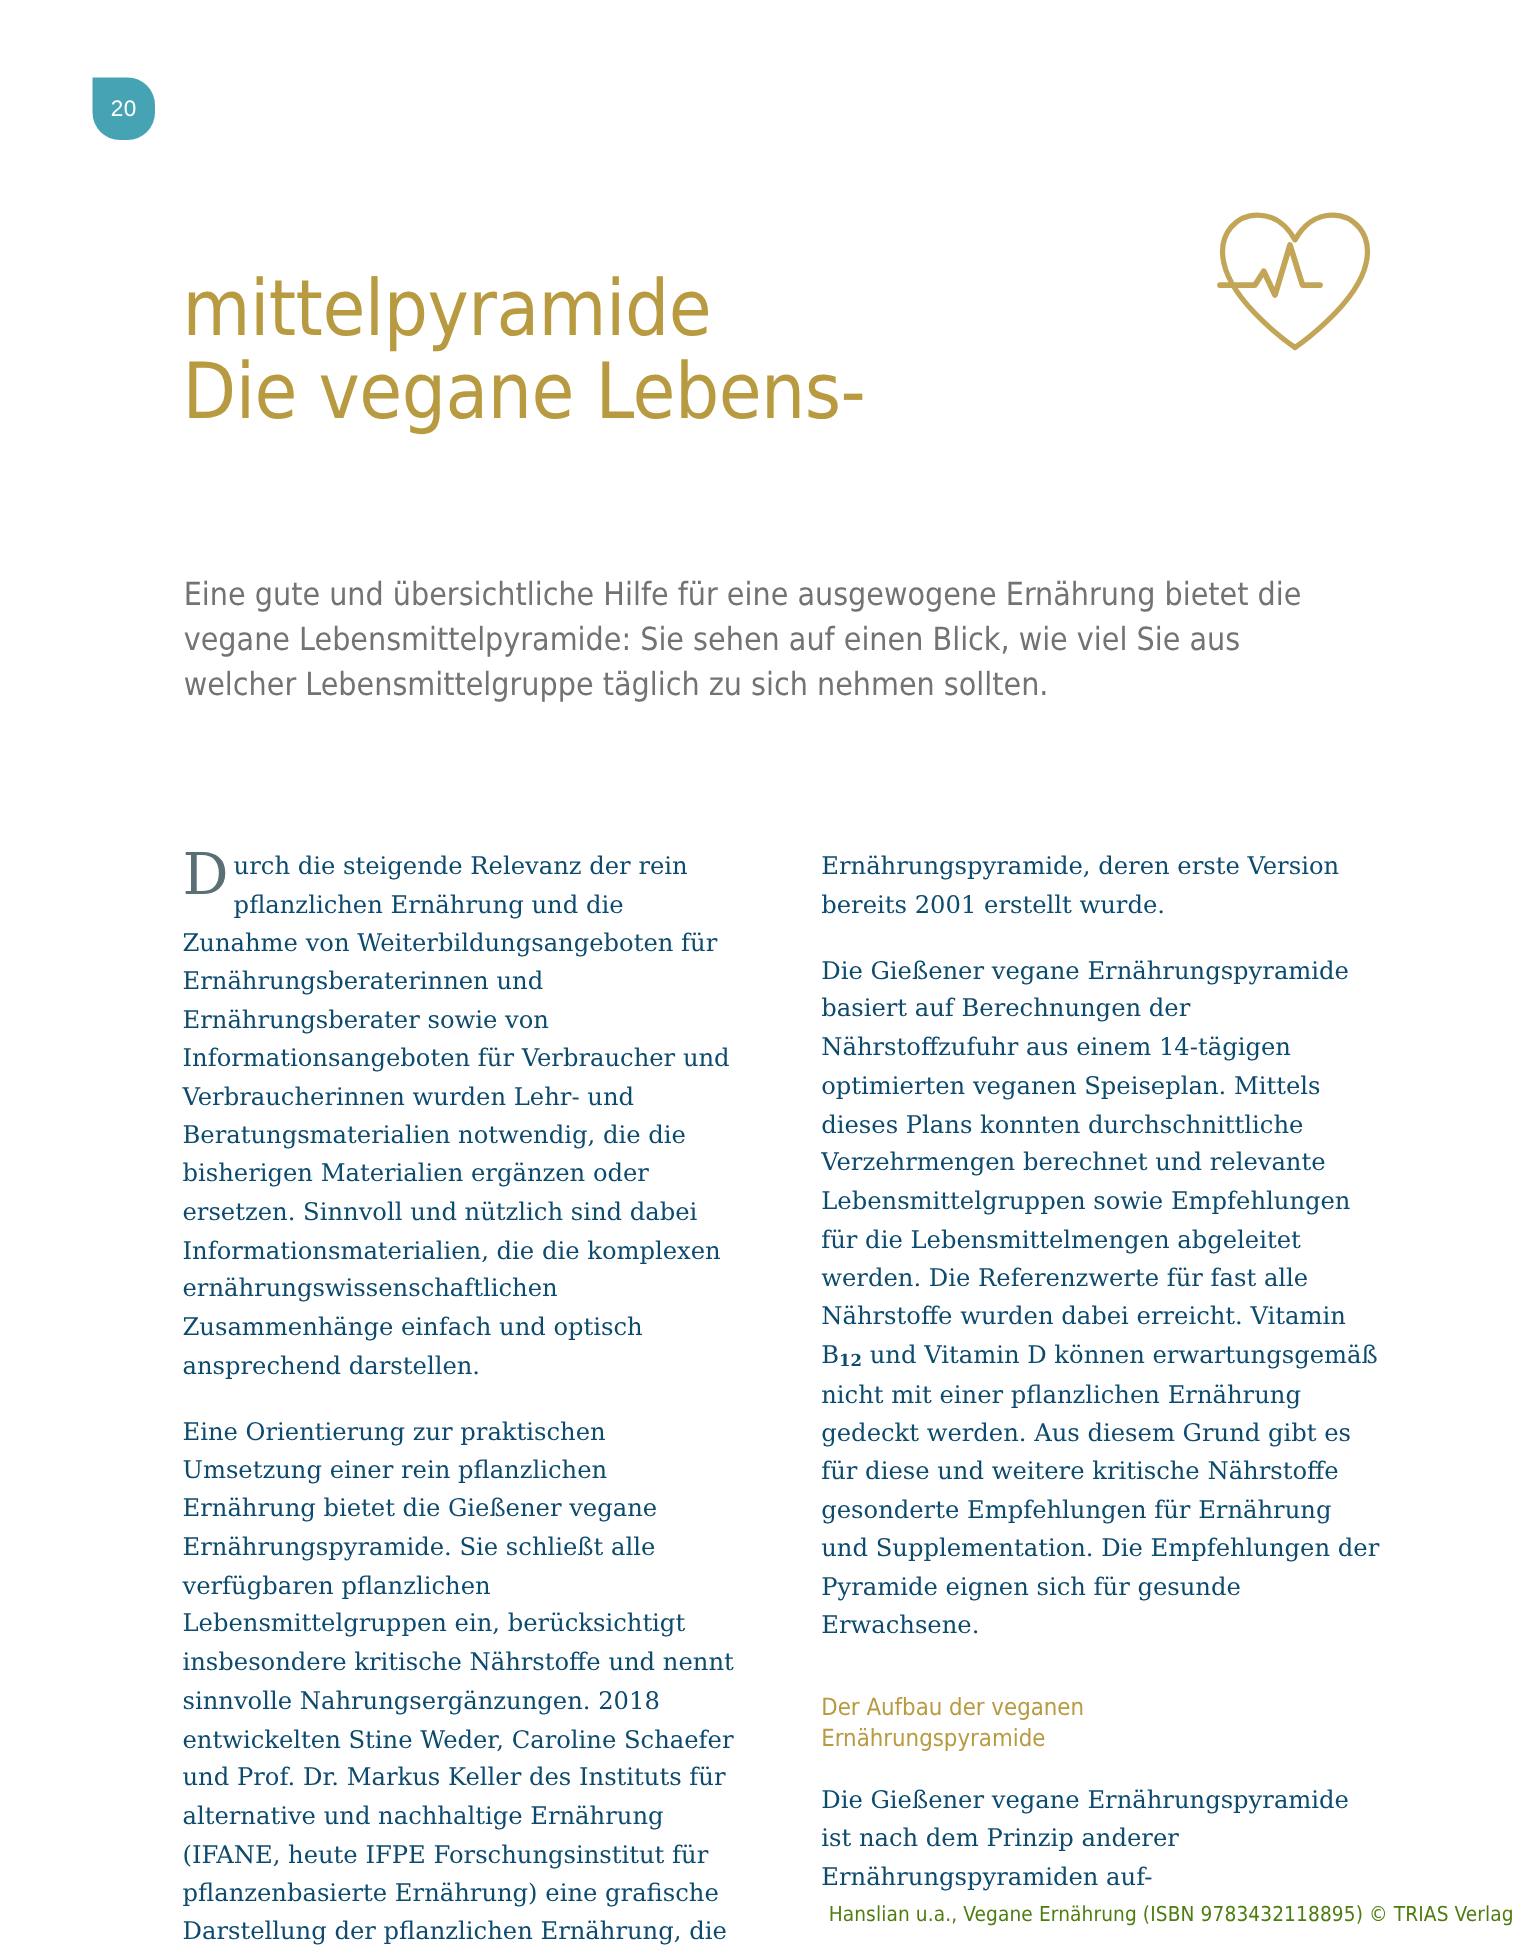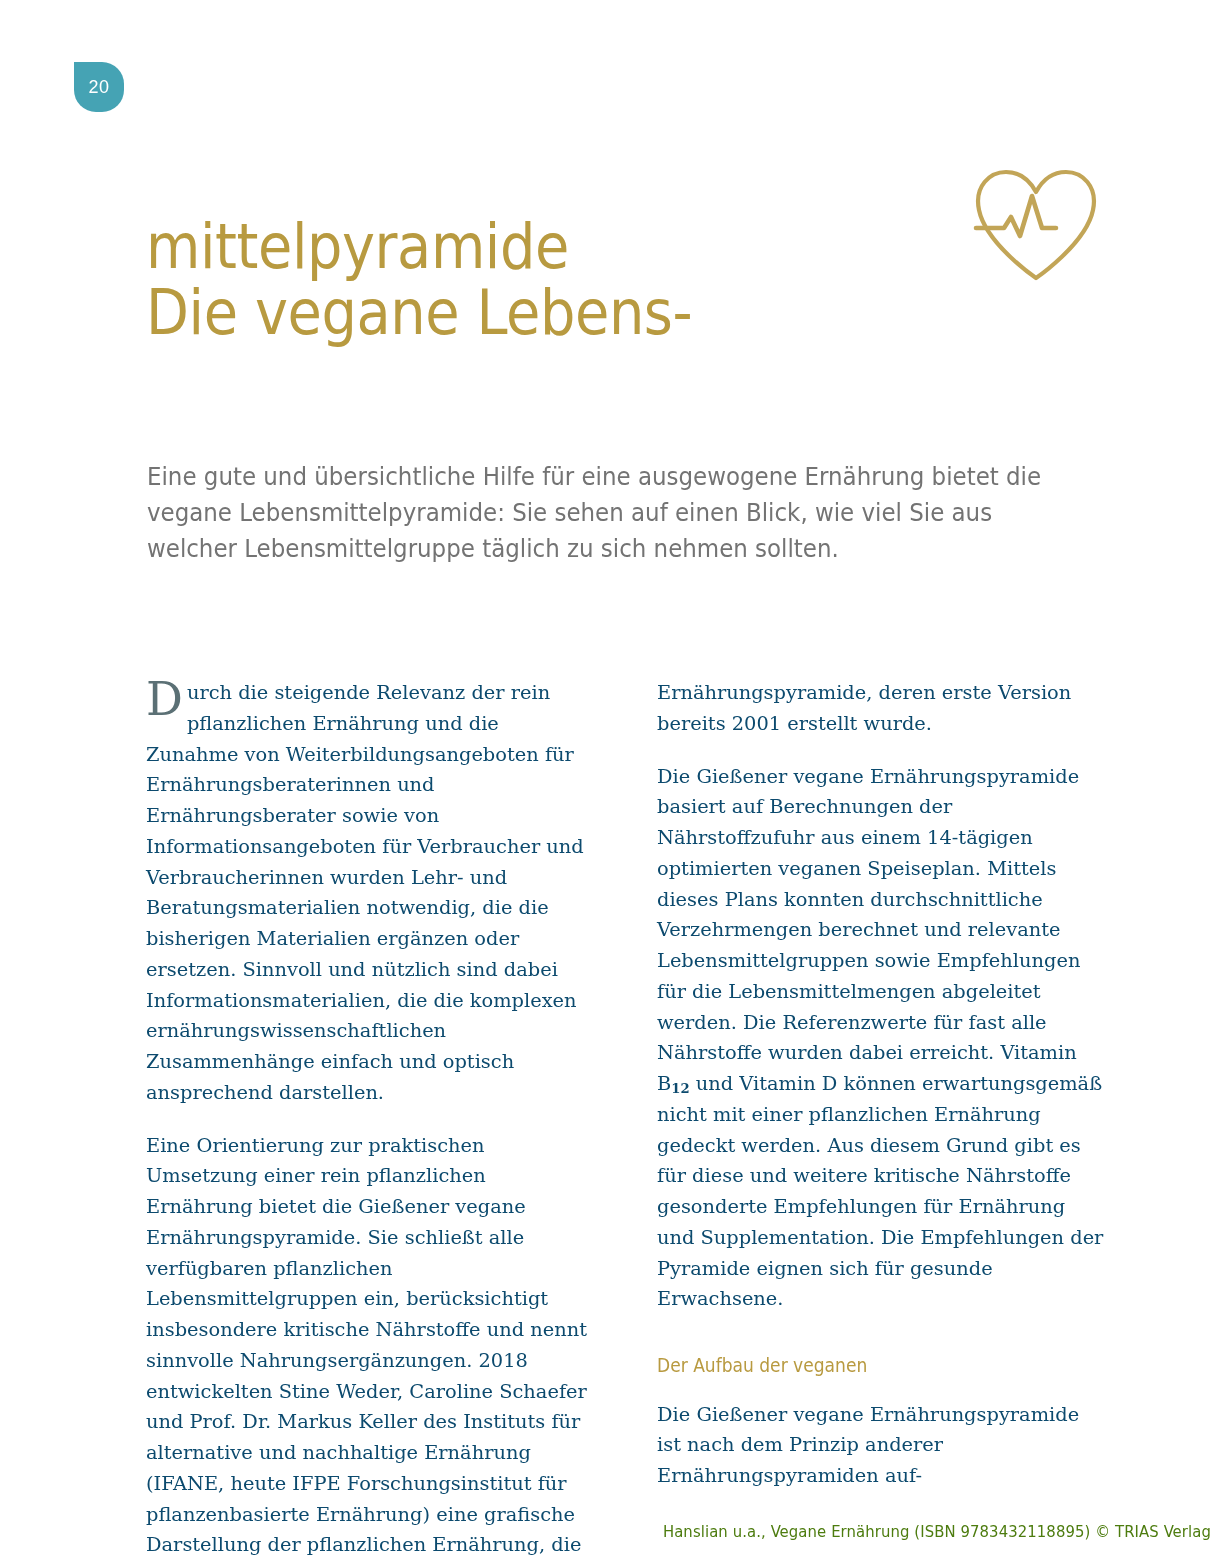--- a/index.html
+++ b/index.html
@@ -168,20 +168,21 @@
     <div class="col">
       <p class="body-p dropcap">Durch die steigende Relevanz der rein pflanzlichen Ernährung und die Zunahme von Weiterbildungsangeboten für Ernährungsberaterinnen und Ernährungsberater sowie von Informationsangeboten für Verbraucher und Verbraucherinnen wurden Lehr- und Beratungsmaterialien notwendig, die die bisherigen Materialien ergänzen oder ersetzen. Sinnvoll und nützlich sind dabei Informationsmaterialien, die die komplexen ernährungswissenschaftlichen Zusammenhänge einfach und optisch ansprechend darstellen.</p>
       <p class="body-p">Eine Orientierung zur praktischen Umsetzung einer rein pflanzlichen Ernährung bietet die Gießener vegane Ernährungspyramide. Sie schließt alle verfügbaren pflanzlichen Lebensmittelgruppen ein, berücksichtigt insbesondere kritische Nährstoffe und nennt sinnvolle Nahrungsergänzungen. 2018 entwickelten Stine Weder, Caroline Schaefer und Prof. Dr. Markus Keller des Instituts für alternative und nachhaltige Ernährung (IFANE, heute IFPE Forschungsinstitut für pflanzenbasierte Ernährung) eine grafische Darstellung der pflanzlichen Ernährung, die das Modell der Ernährungspyramide aufgreift. Als Vorlage diente die Gießener vegetarische</p>
     </div>
 
     <div class="col">
       <p class="body-p">Ernährungspyramide, deren erste Version bereits 2001 erstellt wurde.</p>
       <p class="body-p"><span>Die Gießener vegane Ernährungspyramide basiert auf Berechnungen der Nährstoffzufuhr aus einem 14-tägigen optimierten veganen Speiseplan. Mittels dieses Plans konnten durchschnittliche Verzehrmengen berechnet und relevante Lebensmittelgruppen sowie Empfehlungen für die Lebensmittelmengen abgeleitet werden. Die Referenzwerte für fast alle Nährstoffe wurden dabei erreicht. Vitamin B</span><sub>12</sub><span> und Vitamin D können erwartungsgemäß nicht mit einer pflanzlichen Ernährung gedeckt werden. Aus diesem Grund gibt es für diese und weitere kritische Nährstoffe gesonderte Empfehlungen für Ernährung und Supplementation. Die Empfehlungen der Pyramide eignen sich für gesunde Erwachsene.</span></p>
       <h2 class="subhead">
         <span class="sh-line">Der Aufbau der veganen</span>
+        <span class="sh-line">Ernährungspyramide</span>
       </h2>
       <p class="body-p">Die Gießener vegane Ernährungspyramide ist nach dem Prinzip anderer Ernährungspyramiden auf-</p>
     </div>
 
   </div>
 
   <div class="footer">Hanslian u.a., Vegane Ernährung  (ISBN 9783432118895) © TRIAS Verlag</div>
 
 </div>
 

